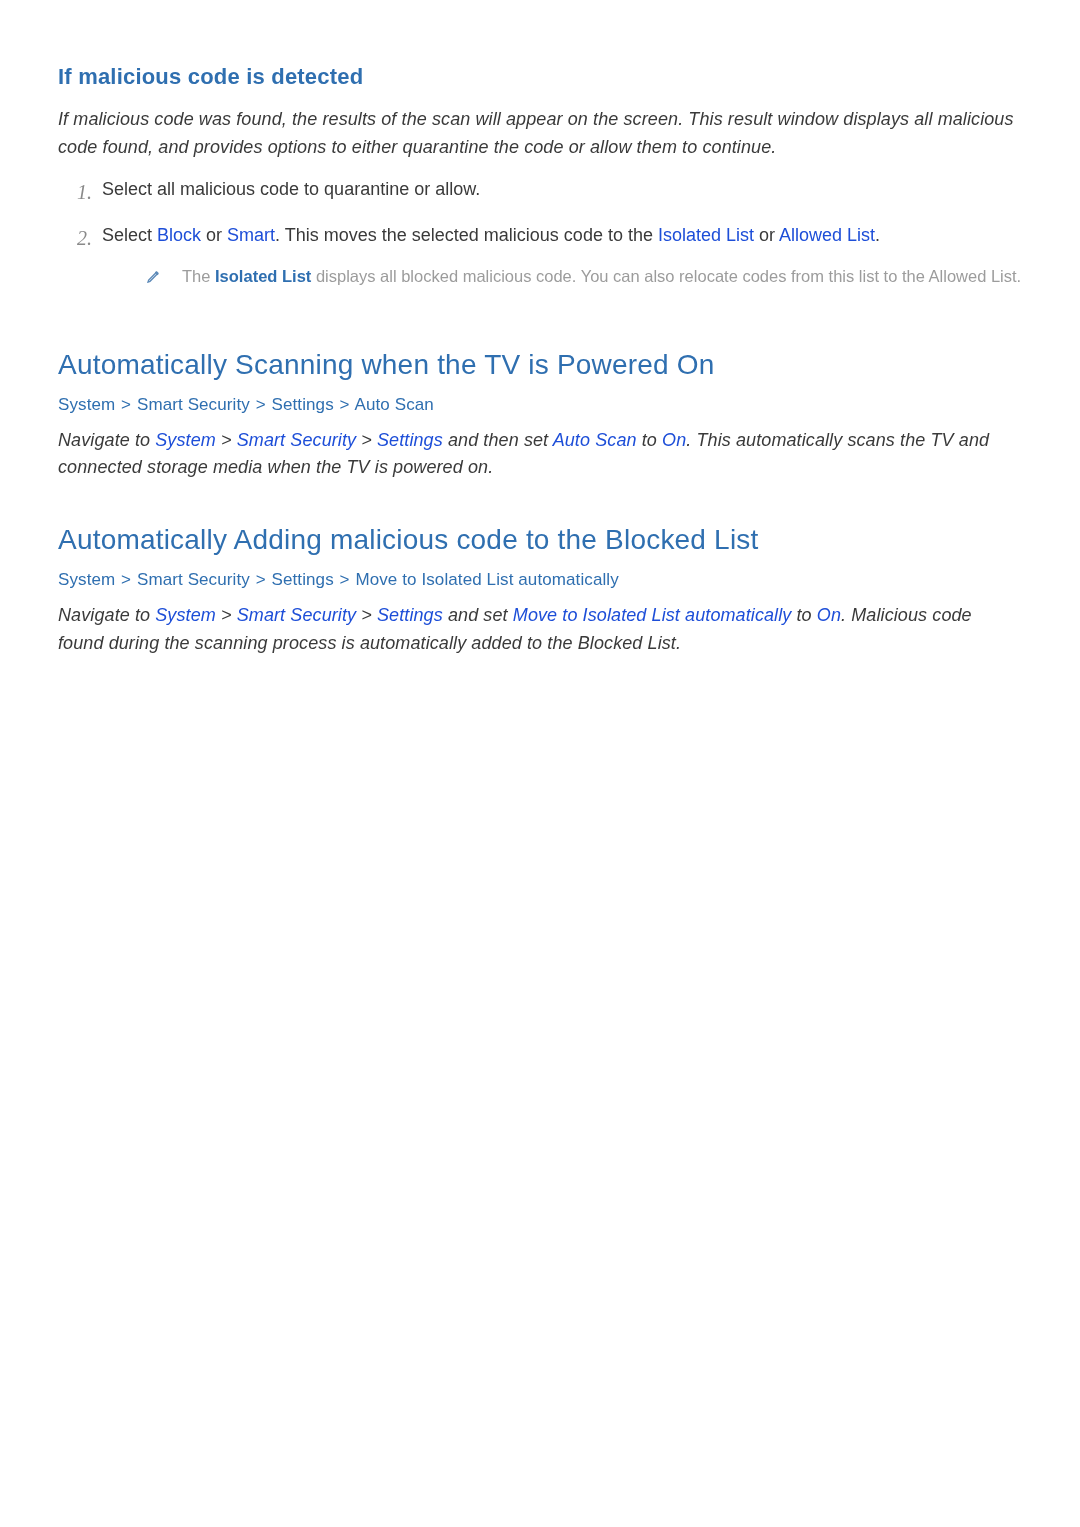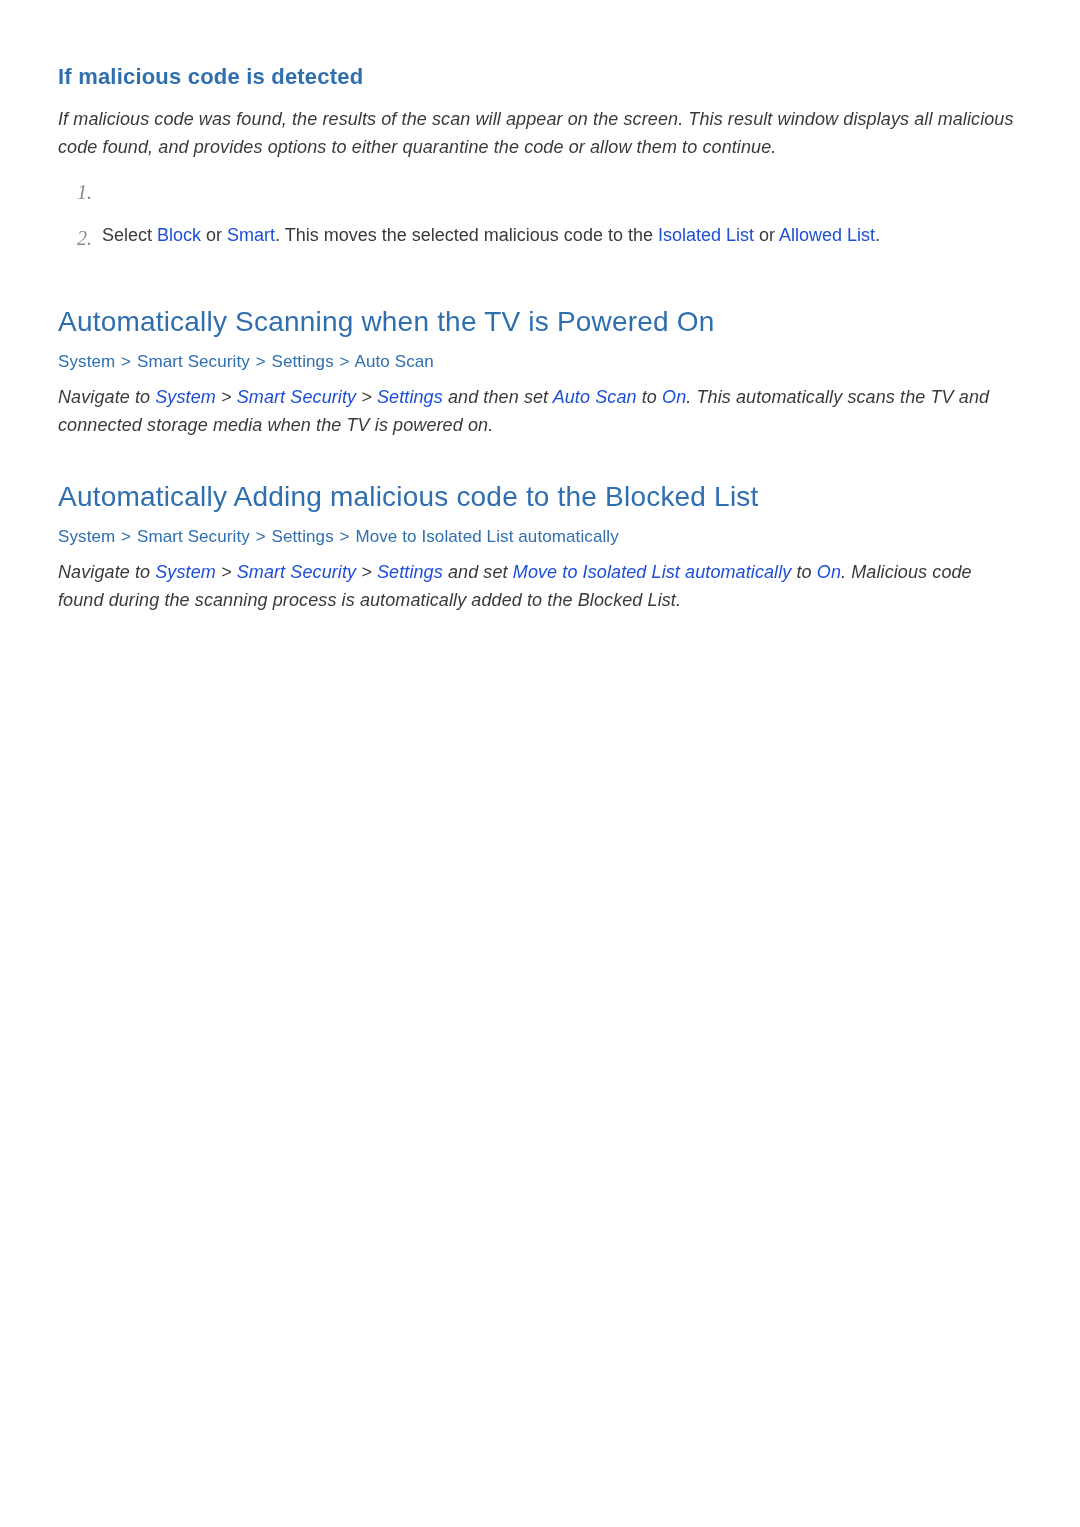--- a/index.html
+++ b/index.html
@@ -112,27 +112,39 @@
 </head>
 <body>
 
 <h3 class="section-heading">If malicious code is detected</h3>
 
 <p class="body-text">If malicious code was found, the results of the scan will appear on the screen. This result window displays all malicious code found, and provides options to either quarantine the code or allow them to continue.</p>
 
 <ol class="steps">
   <li>
     <span class="step-num">1.</span>
+    <span class="step-text">Select all malicious code to quarantine or allow.</span>
   </li>
   <li>
     <span class="step-num">2.</span>
     <span class="step-text">
       <span>Select </span><span class="link-accent">Block</span><span> or </span><span class="link-accent">Smart</span><span>. This moves the selected malicious code to the </span><span class="link-accent">Isolated List</span><span> or </span><span class="link-accent">Allowed List</span><span>.</span>
 
       <ul class="note-list">
+        <li class="note-item">
+          <span class="note-icon">
+            <svg viewBox="0 0 24 24" width="16" height="16" fill="none" stroke="currentColor" stroke-width="2">
+              <path d="M3 21l3-1 12-12-2-2L4 18l-1 3z"></path>
+              <path d="M14 6l4 4"></path>
+            </svg>
+          </span>
+          <span class="note-text">
+            <span>The </span><span class="note-bold">Isolated List</span><span> displays all blocked malicious code. You can also relocate codes from this list to the Allowed List.</span>
+          </span>
+        </li>
       </ul>
     </span>
   </li>
 </ol>
 
 <h2 class="big-heading">Automatically Scanning when the TV is Powered On</h2>
 
 <p class="breadcrumb">
   <span>System</span>
   <span class="chev">&gt;</span>

